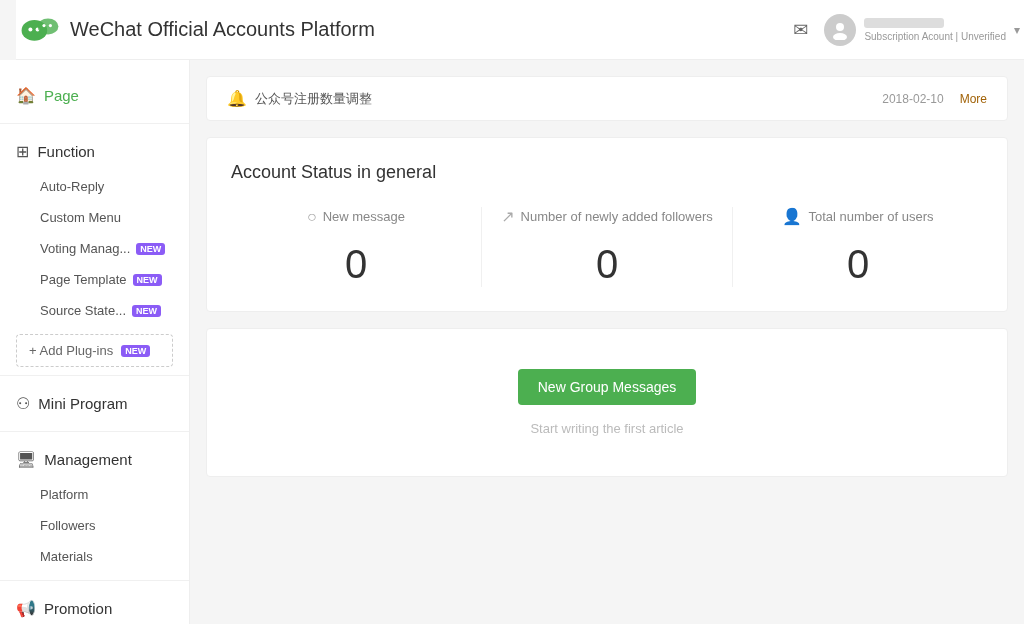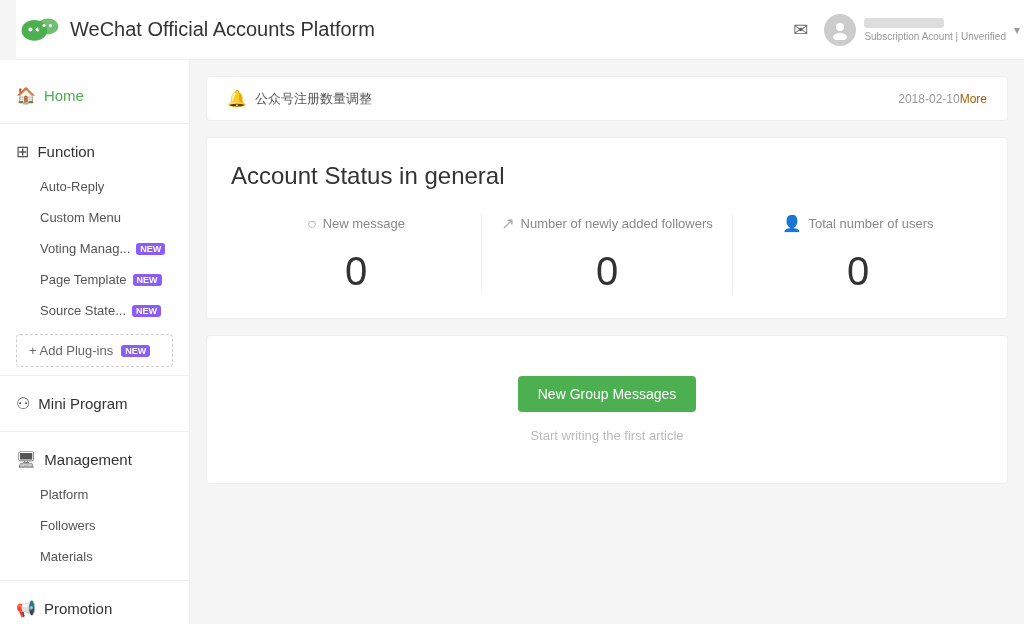--- a/index.html
+++ b/index.html
@@ -179,39 +179,40 @@
       color: #555;
       font-size: 13px;
     }
     .notice-bell {
       font-size: 16px;
       color: #888;
     }
     .notice-right {
       display: flex;
       align-items: center;
+      gap: 16px;
       font-size: 12px;
       color: #999;
       justify-content: center;
     }
     .more-link {
       color: #a16207;
       cursor: pointer;
     }
 
     
     .account-status-card {
       background: #fff;
       border: 1px solid #eee;
       border-radius: 4px;
       padding: 24px;
       margin-bottom: 16px;
     }
     .card-title {
-      font-size: 24px;
+      font-size: 18px;
       font-weight: 400;
       color: #333;
       margin-bottom: 24px;
     }
     .stats-row {
       display: flex;
       justify-content: space-around;
       align-items: center;
     }
     .stat-item {
@@ -301,21 +302,21 @@
   </div>
 </div>
 
 <div class="layout">
 
   <div class="sidebar">
 
     <div class="sidebar-section">
       <div class="sidebar-section-title home-active">
         <span class="icon">🏠</span>
-        <span>Home</span>
+        <span>Page</span>
       </div>
     </div>
 
     <div class="sidebar-divider"></div>
 
     <div class="sidebar-section">
       <div class="sidebar-section-title">
         <span class="icon">⊞</span>
         <span>Function</span>
       </div>

